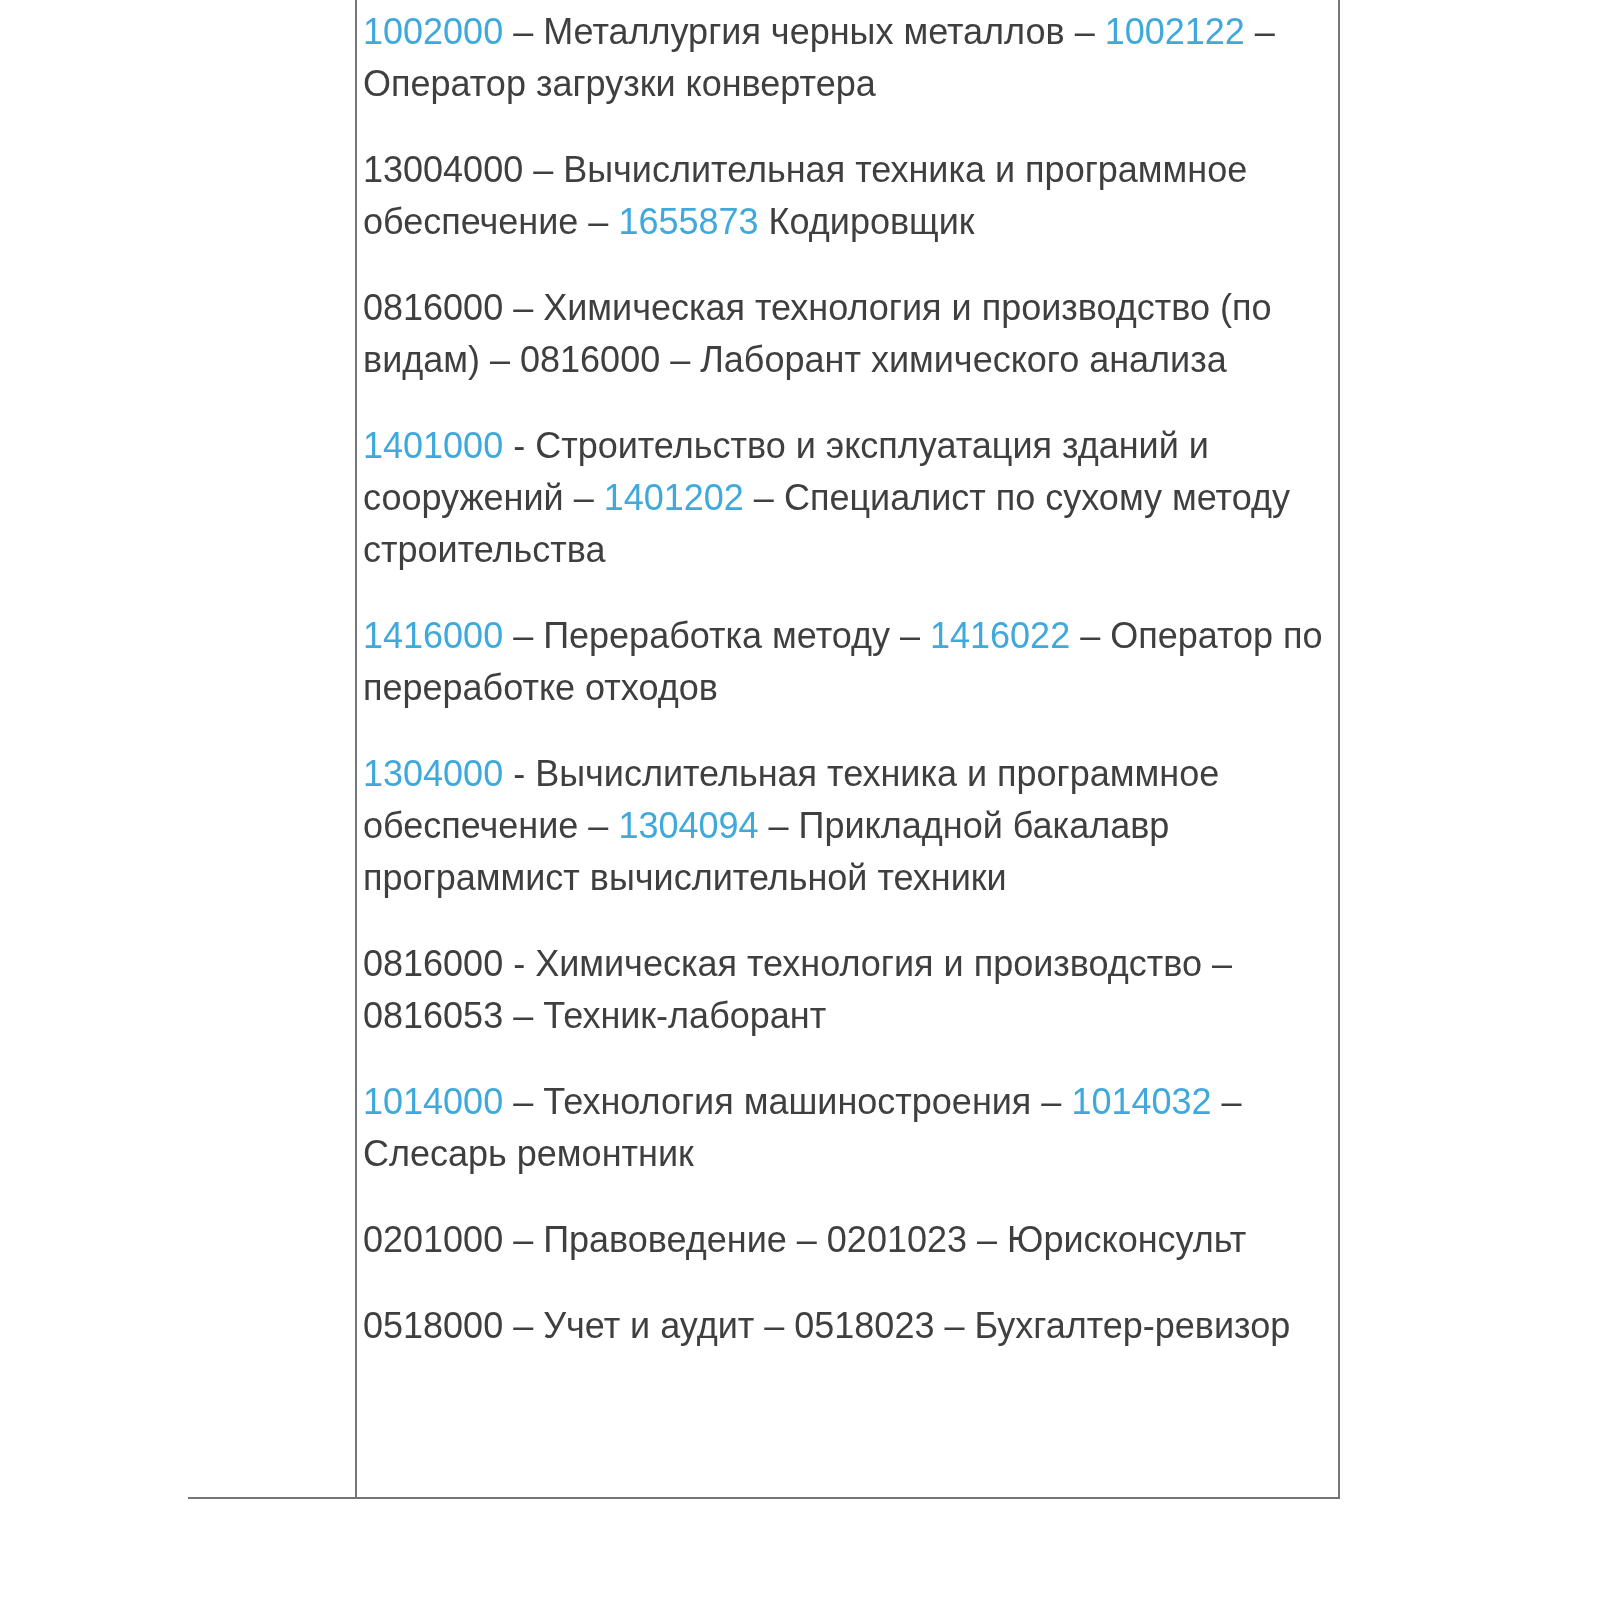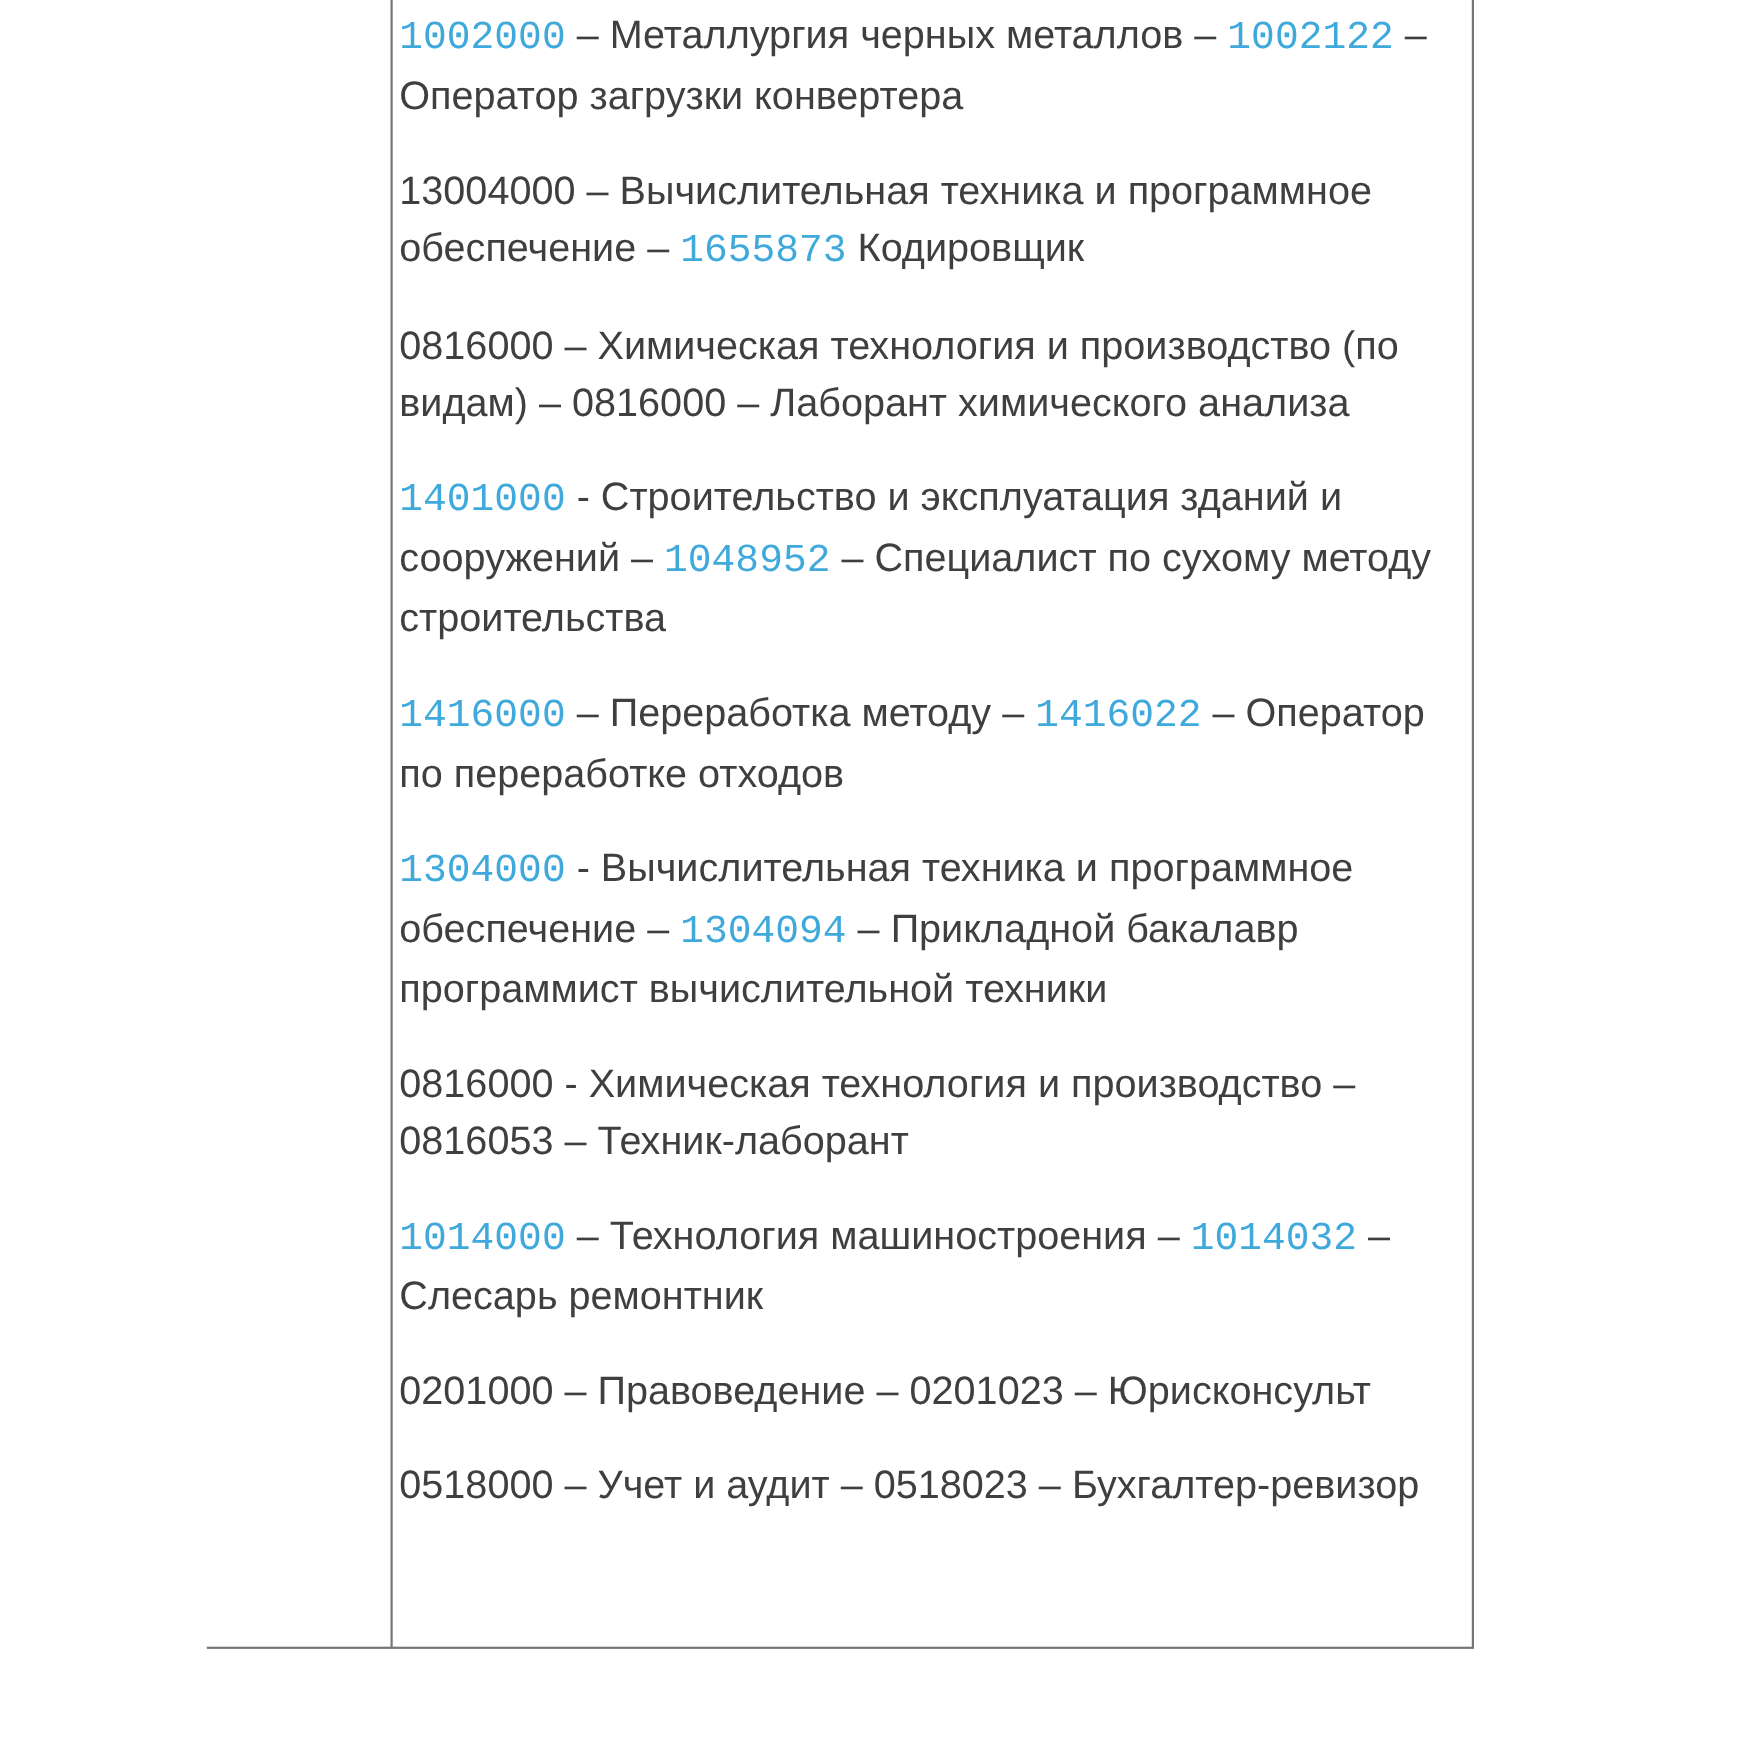--- a/index.html
+++ b/index.html
@@ -50,36 +50,35 @@
     margin: 0 0 34px 0;
     padding: 0;
   }
   .cell-content p:last-child {
     margin-bottom: 0;
   }
   .code-link {
     color: var(--link-color, #3fa9dc);
     cursor: pointer;
     text-decoration: none;
-    font-family: Liberation Mono, monospace;
   }
 </style>
 </head>
 <body style="background: rgb(255, 255, 255);">
 
 <div class="table-viewport">
   <div class="v-border left"></div>
   <div class="v-border right"></div>
   <div class="h-border"></div>
 
   <div class="cell-content" id="specialty-list">
       <p><span class="code-link">1002000</span><span> – Металлургия черных металлов – </span><span class="code-link">1002122</span><span> – Оператор загрузки конвертера</span></p>
       <p><span>13004000 – Вычислительная техника и программное обеспечение – </span><span class="code-link">1655873</span><span> Кодировщик</span></p>
       <p><span>0816000 – Химическая технология и производство (по видам) – 0816000 – Лаборант химического анализа</span></p>
-      <p><span class="code-link">1401000</span><span> - Строительство и эксплуатация зданий и сооружений – </span><span class="code-link">1048952</span><span> – Специалист по сухому методу строительства</span></p>
+      <p><span class="code-link">1401000</span><span> - Строительство и эксплуатация зданий и сооружений – </span><span class="code-link">1401202</span><span> – Специалист по сухому методу строительства</span></p>
       <p><span class="code-link">1416000</span><span> – Переработка методу – </span><span class="code-link">1416022</span><span> – Оператор по переработке отходов</span></p>
       <p><span class="code-link">1304000</span><span> - Вычислительная техника и программное обеспечение – </span><span class="code-link">1304094</span><span> – Прикладной бакалавр программист вычислительной техники</span></p>
       <p><span>0816000 - Химическая технология и производство – 0816053 – Техник-лаборант</span></p>
       <p><span class="code-link">1014000</span><span> – Технология машиностроения – </span><span class="code-link">1014032</span><span> – Слесарь ремонтник</span></p>
       <p><span>0201000 – Правоведение – 0201023 – Юрисконсульт</span></p>
       <p><span>0518000 – Учет и аудит – 0518023 – Бухгалтер-ревизор</span></p>
     </div>
 </div>
 
 </body></html>

